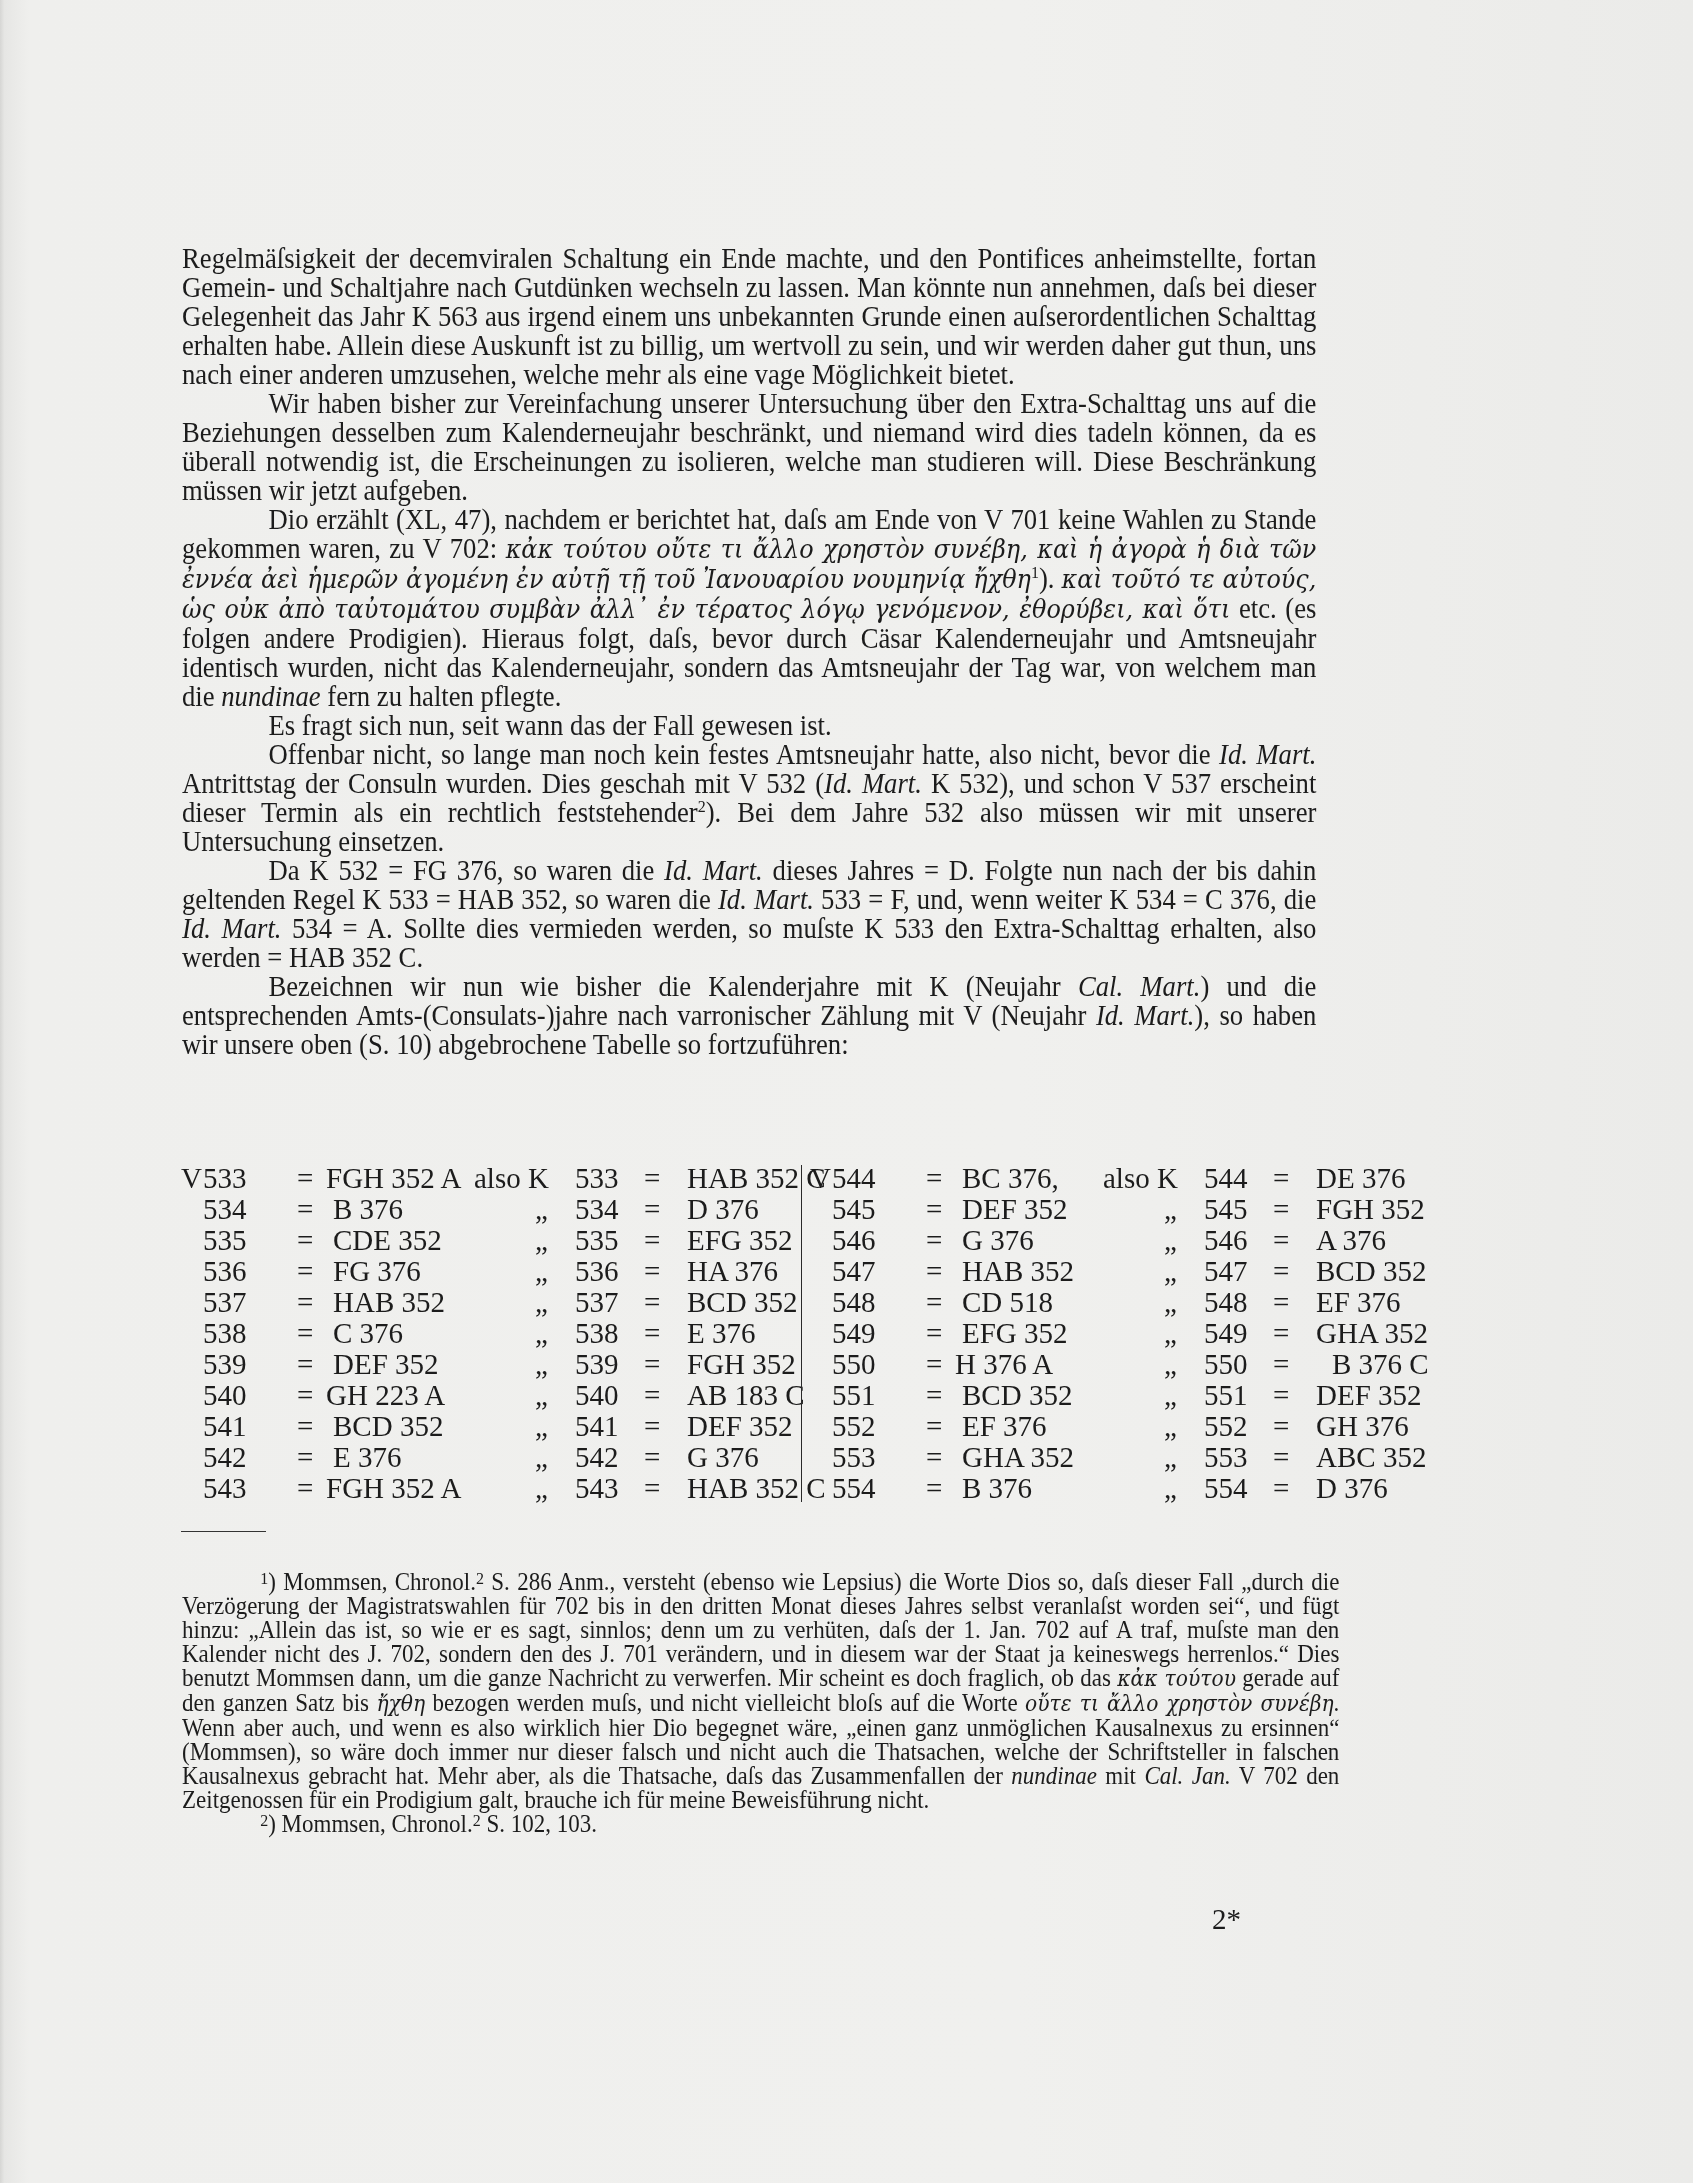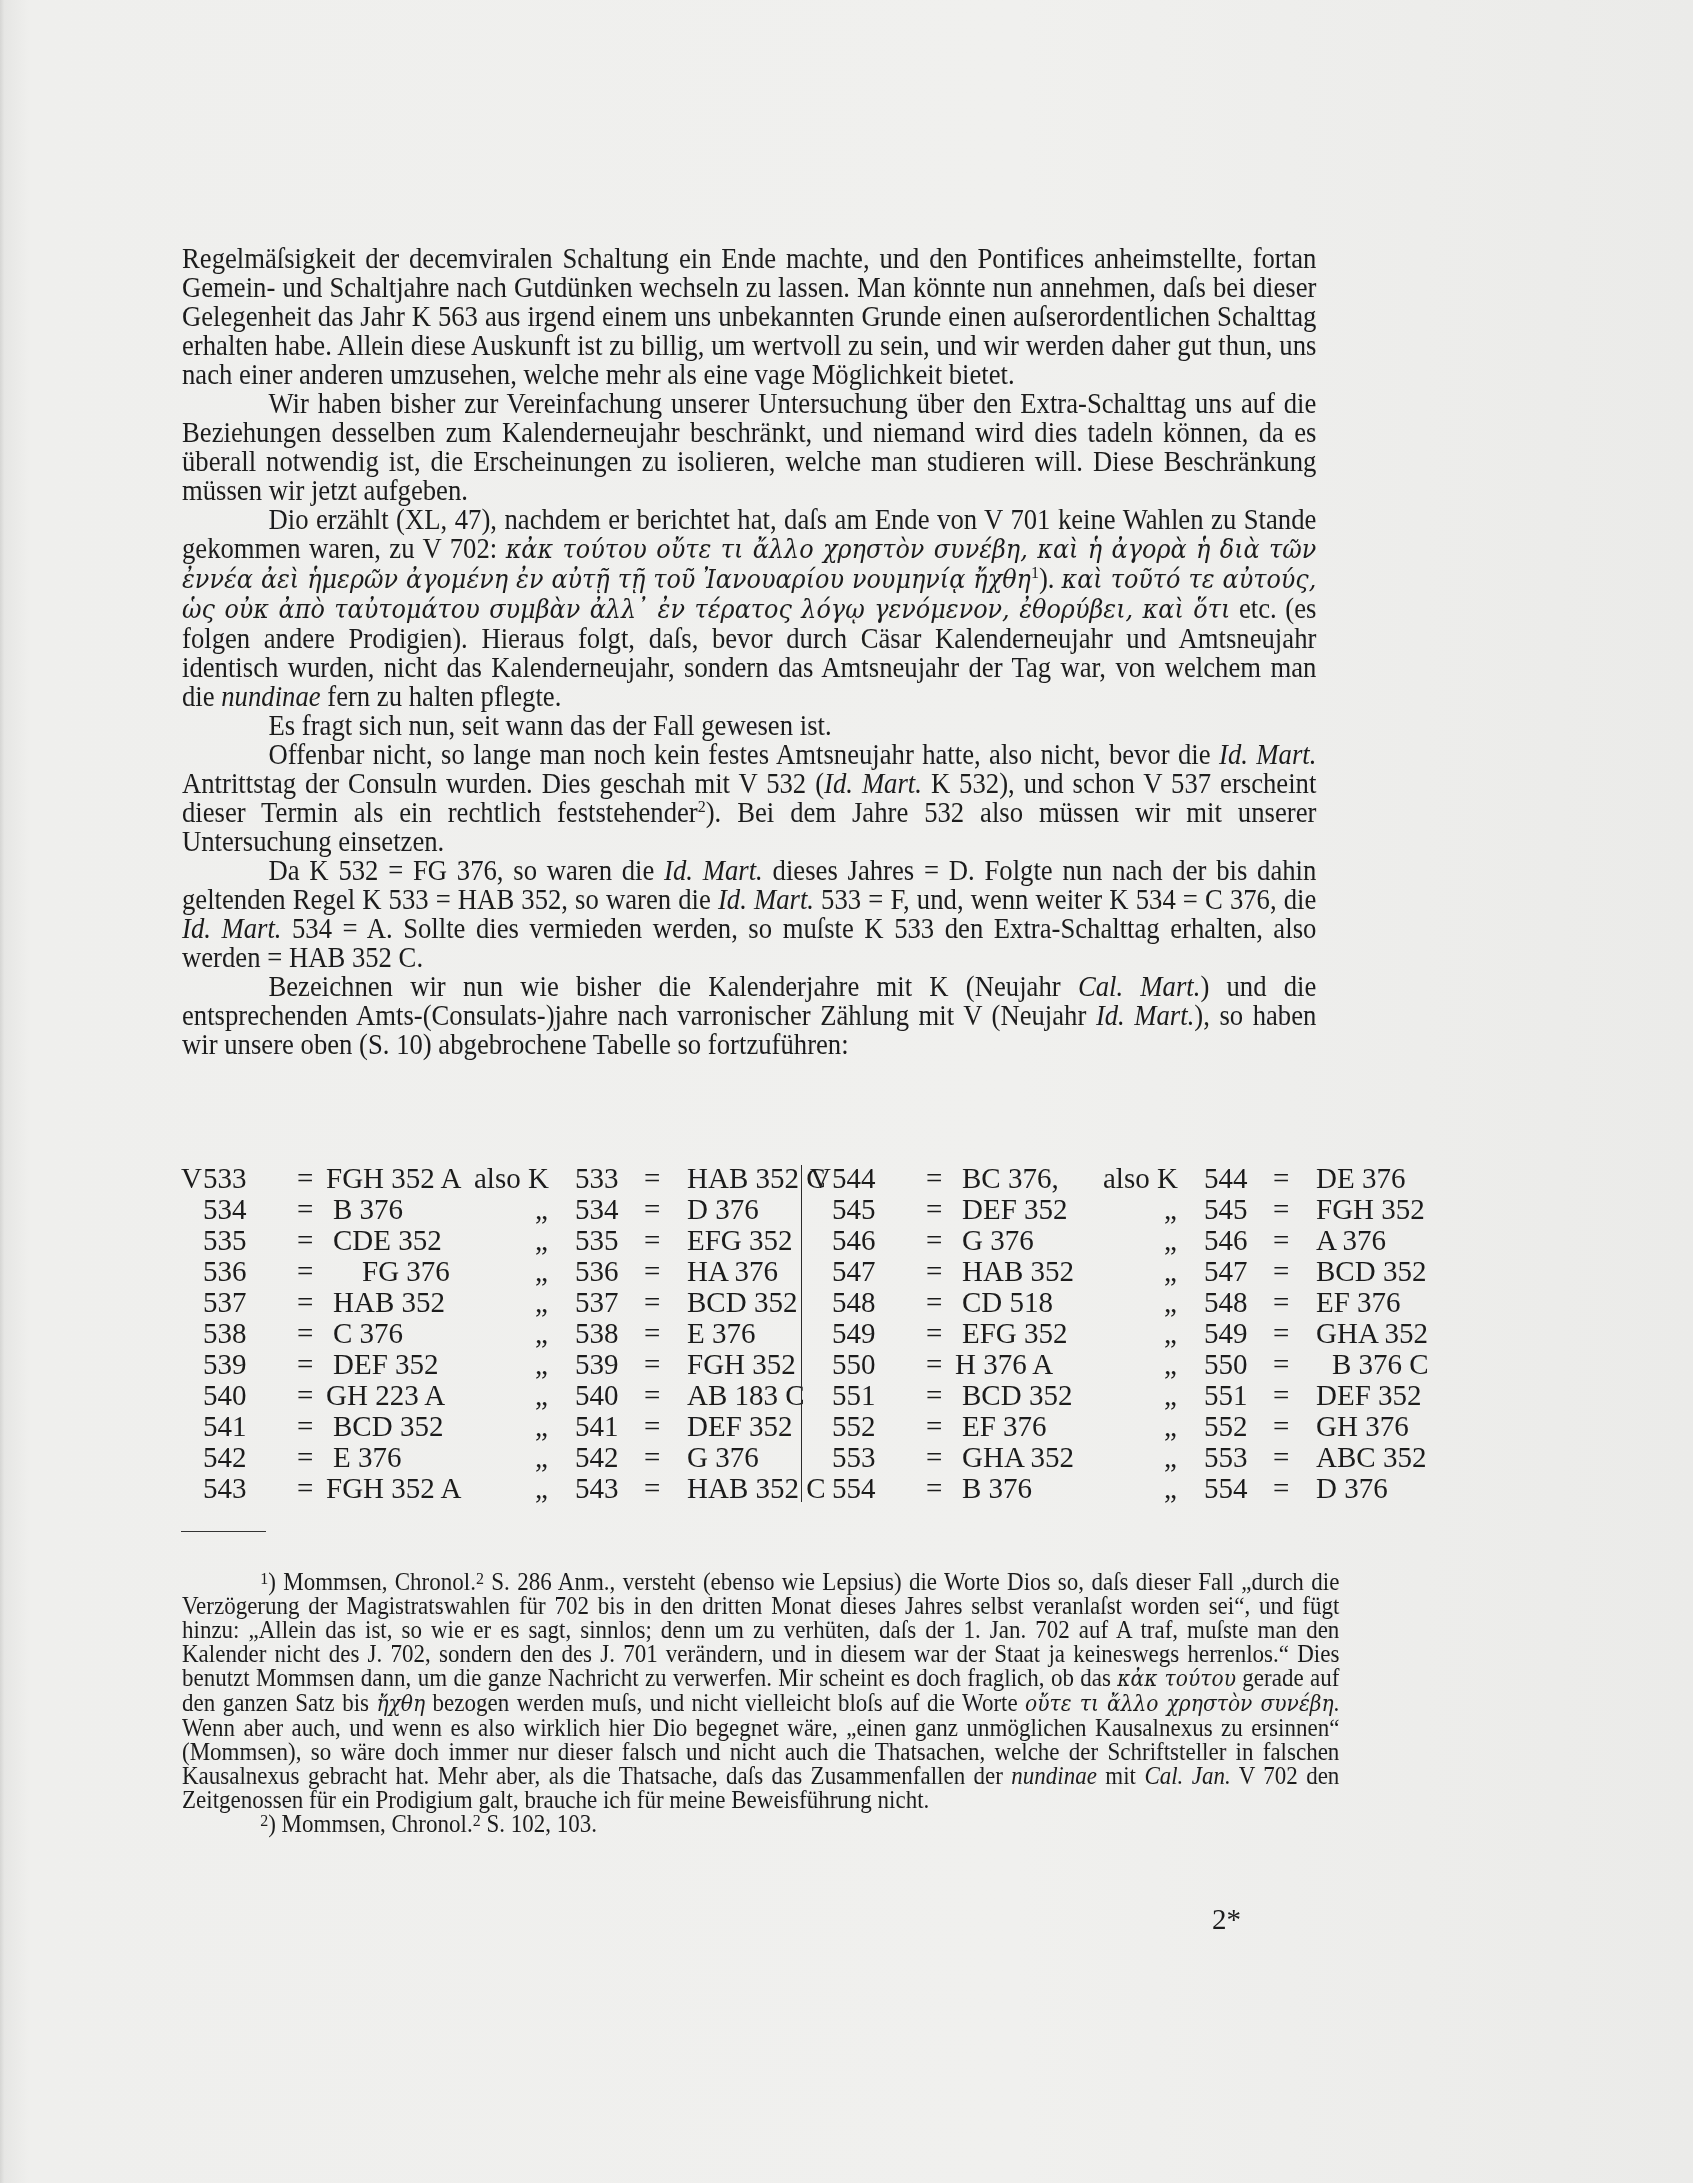--- a/index.html
+++ b/index.html
@@ -115,21 +115,21 @@
           <span class="l-c1" style="right: auto; left: 152px; font-family: Liberation Serif, serif;">CDE 352</span>
           <span class="l-also" style="left: 354px;">„</span>
           <span class="l-eq2" style="left: 394px;">535</span>
           <span class="l-eq2" style="left: 463px;">=</span>
           <span class="l-c2" style="right: auto; left: 506px;">EFG 352</span>
         </div>
         <div class="row">
           <span class="l-v"></span>
           <span class="l-y1" style="right: auto; left: 22px;">536</span>
           <span class="l-eq1">=</span>
-          <span class="l-c1" style="right: auto; left: 152px; margin-left: 29px;">FG 376</span>
+          <span class="l-c1" style="right: auto; left: 152px;">FG 376</span>
           <span class="l-also" style="left: 354px;">„</span>
           <span class="l-eq2" style="left: 394px;">536</span>
           <span class="l-eq2" style="left: 463px;">=</span>
           <span class="l-c2" style="right: auto; left: 506px;">HA 376</span>
         </div>
         <div class="row">
           <span class="l-v"></span>
           <span class="l-y1" style="right: auto; left: 22px;">537</span>
           <span class="l-eq1">=</span>
           <span class="l-c1" style="right: auto; left: 152px;">HAB 352</span>

